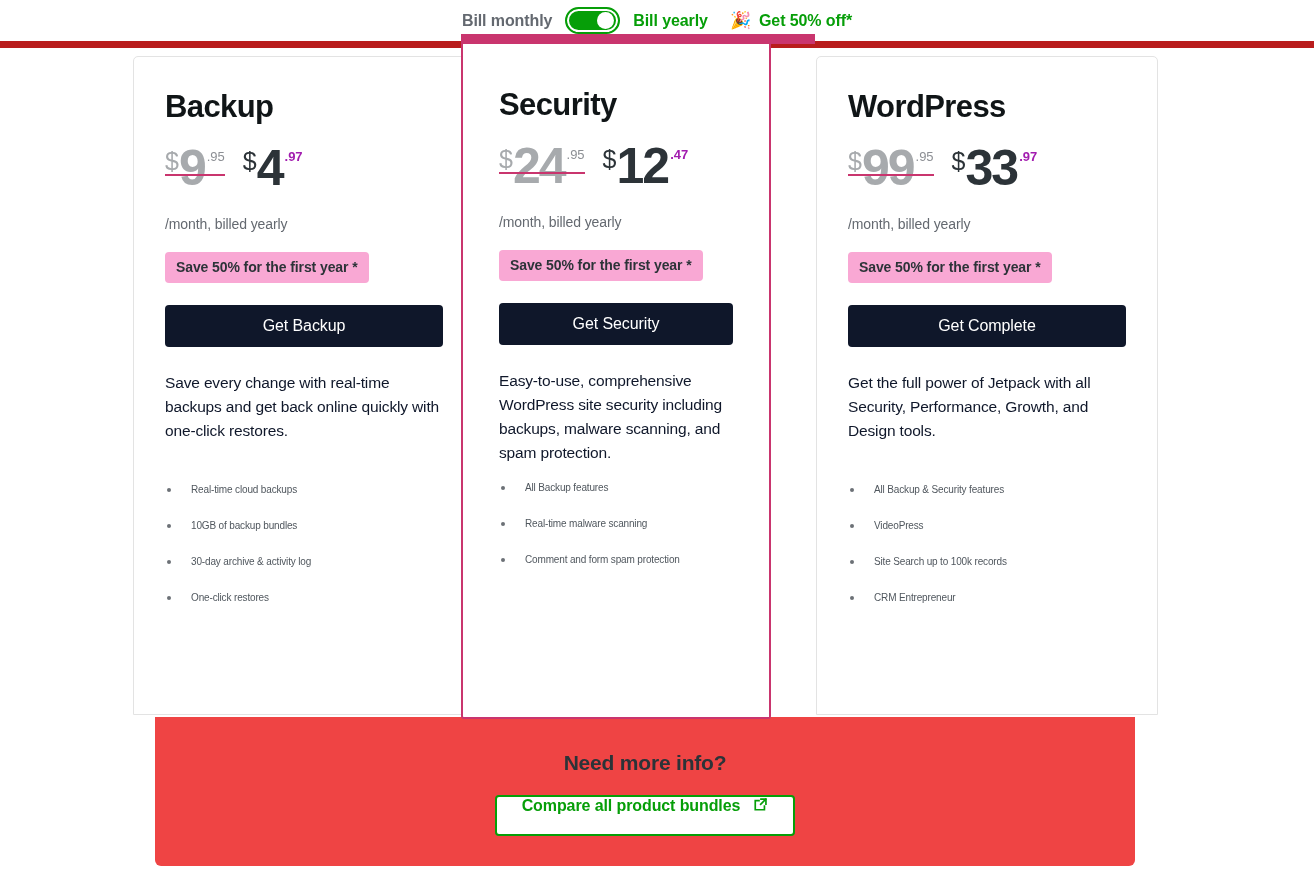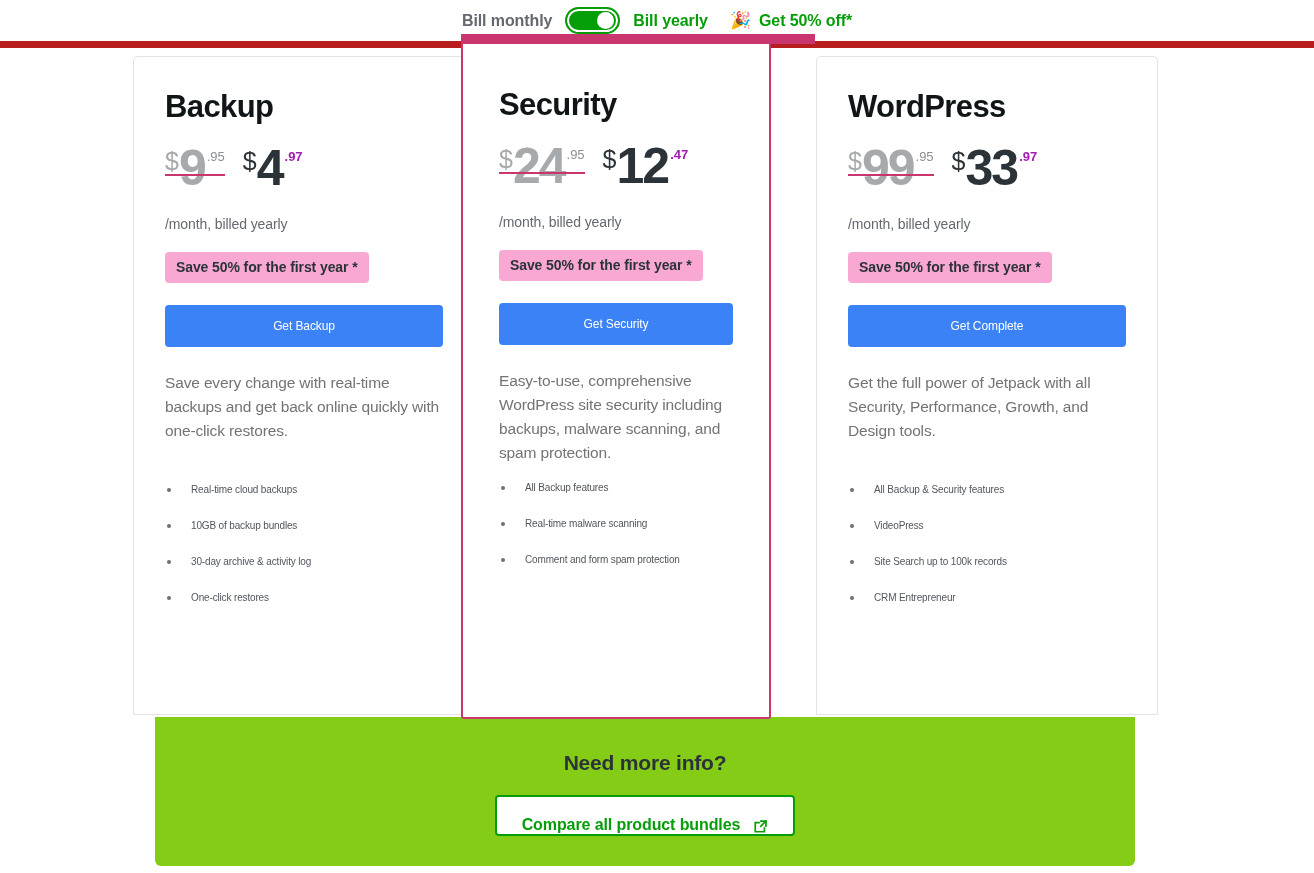--- a/index.html
+++ b/index.html
@@ -74,35 +74,35 @@
     letter-spacing: -0.1px;
   }
 
   
   .info-panel {
     position: absolute;
     left: 155px;
     top: 717px;
     width: 980px;
     height: 149px;
-    background: #84cc16;
+    background: #ef4444;
     border-radius: 0 0 6px 6px;
     text-align: center;
   }
   .info-title {
     margin: 0;
     padding-top: 34px;
     font-size: 21px;
     font-weight: 700;
     color: #2c3338;
     letter-spacing: -0.2px;
   }
   .compare-btn {
     display: inline-flex;
-    align-items: flex-end;
+    align-items: flex-start;
     justify-content: center;
     gap: 13px;
     margin-top: 20px;
     height: 41px;
     padding: 0 25px;
     background: #ffffff;
     border: 2px solid #069e08;
     border-radius: 4px;
     color: #069e08;
     font-family: "Liberation Sans", sans-serif;
@@ -229,36 +229,36 @@
     font-weight: 700;
     color: #2c3338;
     letter-spacing: -0.1px;
   }
 
   .cta {
     display: block;
     width: 100%;
     margin-top: 22px;
     height: 42px;
-    background: #3b82f6;
+    background: #0f172a;
     border: none;
     border-radius: 4px;
     color: #ffffff;
     font-family: "Liberation Sans", sans-serif;
-    font-size: 12px;
+    font-size: 16px;
     letter-spacing: -0.1px;
     cursor: pointer;
   }
 
   .card-desc {
     margin: 0;
     padding-top: 24px;
     font-size: 15.5px;
     line-height: 24px;
-    color: #737373;
+    color: #0f172a;
     letter-spacing: -0.15px;
   }
 
   .feature-list {
     margin: 0;
     padding: 0;
     list-style: none;
     padding-top: 36px;
   }
   .card.featured .feature-list { padding-top: 12px; }

